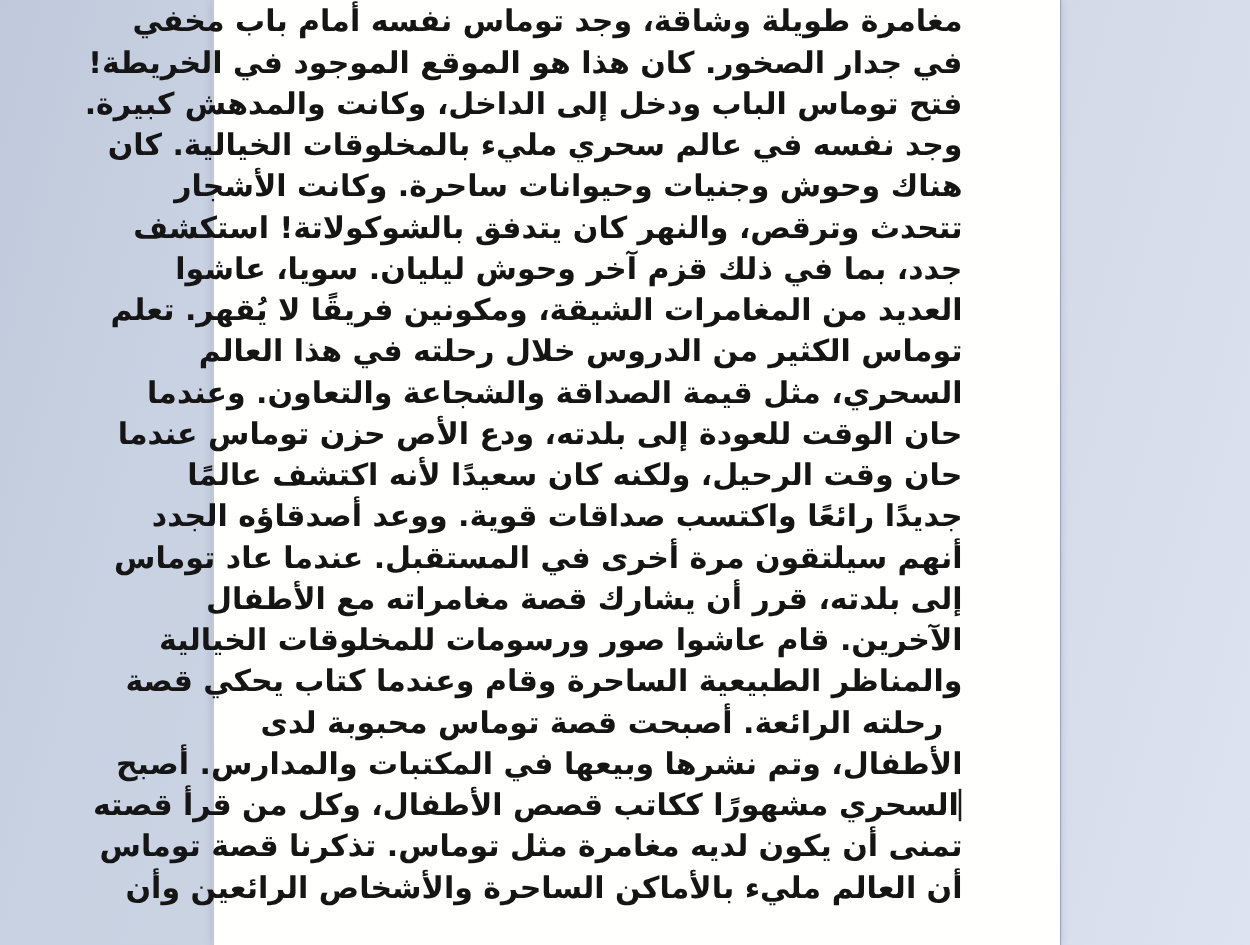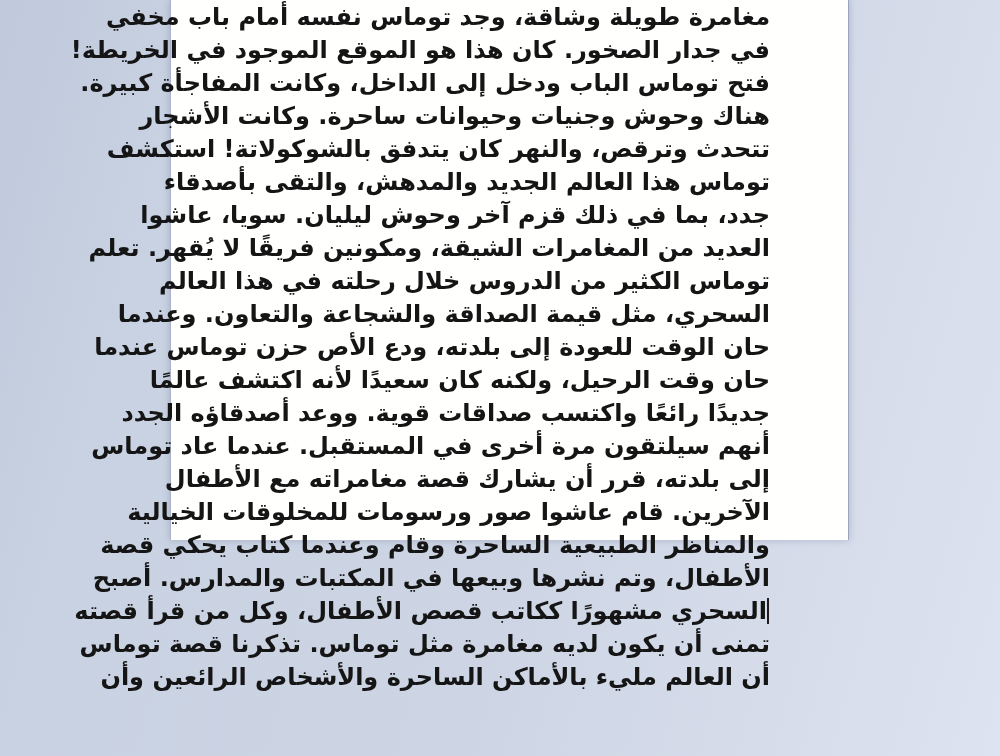--- a/index.html
+++ b/index.html
@@ -9,21 +9,21 @@
     font-family: "DejaVu Sans", "Liberation Sans", sans-serif;
   }
   .app-background {
     position: absolute;
     left: 0; top: 0; width: 1000px; height: 756px;
     background: linear-gradient(105deg, #bfc9db 0%, #c9d2e2 18%, #cdd5e4 55%, #d6dcea 80%, #dde3f0 100%);
   }
   .document-page {
     position: absolute;
     left: 170px; top: 0;
-    width: 679px; height: 540px;
+    width: 679px; height: 756px;
     background: #fffffe;
     border-left: 1px solid #aab3c8;
     border-right: 1px solid #9aa4bd;
     box-shadow: 0 0 7px rgba(70, 82, 112, 0.28);
   }
   .page-text {
     direction: rtl;
     text-align: center;
     padding: 1px 78px 0 22px;
     color: #151515;
@@ -46,33 +46,34 @@
 </style>
 </head>
 <body>
 
 <div class="app-background"></div>
 
 <div class="document-page">
   <div class="page-text">
     <div class="line">مغامرة طويلة وشاقة، وجد توماس نفسه أمام باب مخفي</div>
     <div class="line">في جدار الصخور. كان هذا هو الموقع الموجود في الخريطة!</div>
-    <div class="line">فتح توماس الباب ودخل إلى الداخل، وكانت المفاجأة كبيرة.</div>
+    <div class="line">فتح توماس الباب ودخل إلى الداخل، وكانت والمدهش كبيرة.</div>
+    <div class="line">وجد نفسه في عالم سحري مليء بالمخلوقات الخيالية. كان</div>
     <div class="line">هناك وحوش وجنيات وحيوانات ساحرة. وكانت الأشجار</div>
     <div class="line">تتحدث وترقص، والنهر كان يتدفق بالشوكولاتة! استكشف</div>
-    <div class="line">توماس هذا العالم الجديد والمدهش، والتقى بأصدقاء</div>
     <div class="line">جدد، بما في ذلك قزم آخر وحوش ليليان. سويا، عاشوا</div>
     <div class="line">العديد من المغامرات الشيقة، ومكونين فريقًا لا يُقهر. تعلم</div>
     <div class="line">توماس الكثير من الدروس خلال رحلته في هذا العالم</div>
     <div class="line">السحري، مثل قيمة الصداقة والشجاعة والتعاون. وعندما</div>
     <div class="line">حان الوقت للعودة إلى بلدته، ودع الأص حزن توماس عندما</div>
     <div class="line">حان وقت الرحيل، ولكنه كان سعيدًا لأنه اكتشف عالمًا</div>
     <div class="line">جديدًا رائعًا واكتسب صداقات قوية. ووعد أصدقاؤه الجدد</div>
     <div class="line">أنهم سيلتقون مرة أخرى في المستقبل. عندما عاد توماس</div>
     <div class="line">إلى بلدته، قرر أن يشارك قصة مغامراته مع الأطفال</div>
     <div class="line">الآخرين. قام عاشوا صور ورسومات للمخلوقات الخيالية</div>
     <div class="line">والمناظر الطبيعية الساحرة وقام وعندما كتاب يحكي قصة</div>
+    <div class="line">رحلته الرائعة. أصبحت قصة توماس محبوبة لدى</div>
     <div class="line">الأطفال، وتم نشرها وبيعها في المكتبات والمدارس. أصبح</div>
     <div class="line"><span class="caret"></span><span>السحري مشهورًا ككاتب قصص الأطفال، وكل من قرأ قصته</span></div>
     <div class="line">تمنى أن يكون لديه مغامرة مثل توماس. تذكرنا قصة توماس</div>
     <div class="line">أن العالم مليء بالأماكن الساحرة والأشخاص الرائعين وأن</div>
   </div>
 </div>
 
 </body></html>

